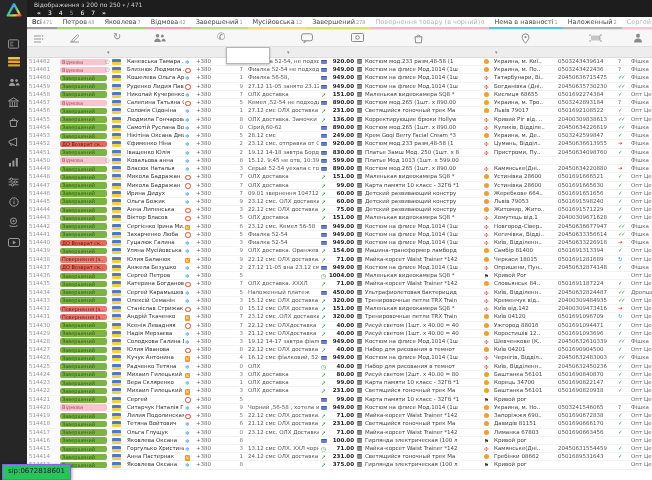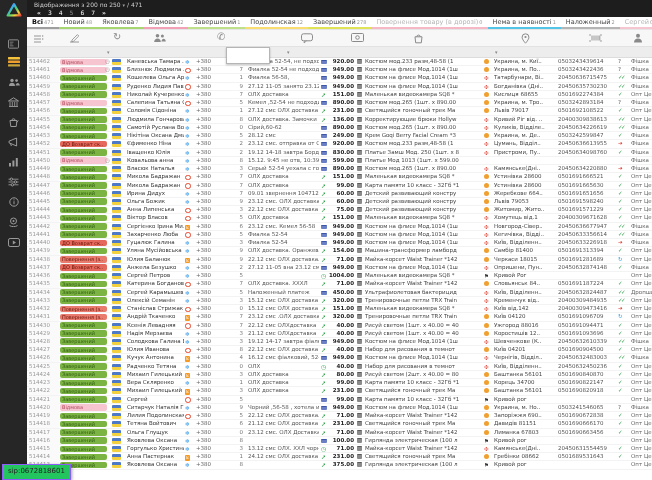--- a/index.html
+++ b/index.html
@@ -17,21 +17,21 @@
   .tb-caret{font-size:5px;color:#9e9e9e;}
   .tb-pager{font-size:6px;line-height:8px;padding-left:10px;color:#fff;display:flex;gap:7px;}
   .pg{cursor:default;}
   .pg.cur{color:#8f8f8f;}
   .pg.nav{font-weight:bold;}
 
   
   .tabsbar{position:absolute;left:27px;top:17px;width:625px;height:13px;background:#fff;display:flex;overflow:hidden;white-space:nowrap;border-bottom:1px solid #e5e5e5;box-sizing:border-box;z-index:2;}
   .tab{flex:0 0 auto;padding:0 5px;border-bottom:2px solid transparent;box-sizing:border-box;font-size:6.5px;line-height:10px;}
   .tab .tl{color:#454545;}
-  .tab.active .tl{color:#111;font-weight:bold;}
+  .tab.active .tl{color:#111;font-weight:normal;}
   .tab.dim .tl{color:#b5b5b5;}
   .tab .tc{font-size:5px;color:#999;margin-left:1px;vertical-align:top;}
 
   
   .thead{position:absolute;left:27px;top:30px;width:625px;height:17px;background:#f7f7f7;border-bottom:1px solid #e2e2e2;box-sizing:border-box;z-index:2;}
   .hic{position:absolute;top:3px;color:#8a8a8a;font-size:9px;line-height:10px;}
   .filterrow{position:absolute;left:27px;top:47px;width:625px;height:11px;background:#ededed;border-bottom:1px solid #ddd;box-sizing:border-box;z-index:2;}
   .fcaret{position:absolute;top:2px;font-size:5px;color:#8a8a8a;}
   .finput{position:absolute;left:199px;top:0px;width:44px;height:17px;background:#fff;border:1px solid #b5b5b5;box-shadow:0 1px 2px rgba(0,0,0,.25);z-index:7;box-sizing:border-box;}
 
@@ -168,27 +168,27 @@
         <span class="pg">4</span>
         <span class="pg cur">5</span>
         <span class="pg">6</span>
         <span class="pg">7</span>
         <span class="pg nav">»</span>
       </div>
   </div>
 
   <div class="tabsbar" id="tabsbar">
       <div class="tab active" style="border-bottom-color:#9e9e9e"><span class="tl">Всі</span><span class="tc">471</span></div>
-      <div class="tab" style="border-bottom-color:#a5d66f"><span class="tl">Новий</span><span class="tc">48</span></div>
+      <div class="tab" style="border-bottom-color:#a5d66f"><span class="tl">Петров</span><span class="tc">48</span></div>
       <div class="tab" style="border-bottom-color:#a5d66f"><span class="tl">Яковлева</span><span class="tc">7</span></div>
       <div class="tab" style="border-bottom-color:#f2a0b5"><span class="tl">Відмова</span><span class="tc">42</span></div>
       <div class="tab" style="border-bottom-color:#bfe08a"><span class="tl">Завершений</span><span class="tc">1</span></div>
-      <div class="tab" style="border-bottom-color:#f7dd72"><span class="tl">Подолинская</span><span class="tc">12</span></div>
+      <div class="tab" style="border-bottom-color:#f7dd72"><span class="tl">Мусійовська</span><span class="tc">12</span></div>
       <div class="tab" style="border-bottom-color:#e0e356"><span class="tl">Завершений</span><span class="tc">278</span></div>
-      <div class="tab dim" style="border-bottom-color:#f6b8c5"><span class="tl">Повернення товару (в дорозі)</span><span class="tc">0</span></div>
+      <div class="tab dim" style="border-bottom-color:#f6b8c5"><span class="tl">Повернення товару (в чорний)</span><span class="tc">0</span></div>
       <div class="tab" style="border-bottom-color:#53c6e8"><span class="tl">Нема в наявності</span><span class="tc">1</span></div>
       <div class="tab" style="border-bottom-color:#b5b5b5"><span class="tl">Наложенный</span><span class="tc">2</span></div>
       <div class="tab dim" style="border-bottom-color:#f6c6d0"><span class="tl">Сергей</span><span class="tc">0</span></div>
     </div>
 
   <div class="thead">
     <span class="hic" style="left:6px;"><svg width="11" height="11" viewBox="0 0 11 11">
           <path d="M1 3h7M1 6h7M1 9h7" stroke="#8a8a8a" stroke-width="0.9"></path>
           <circle cx="9.7" cy="3" r="0.7" fill="#8a8a8a"></circle>
           <circle cx="9.7" cy="6" r="0.7" fill="#8a8a8a"></circle>

